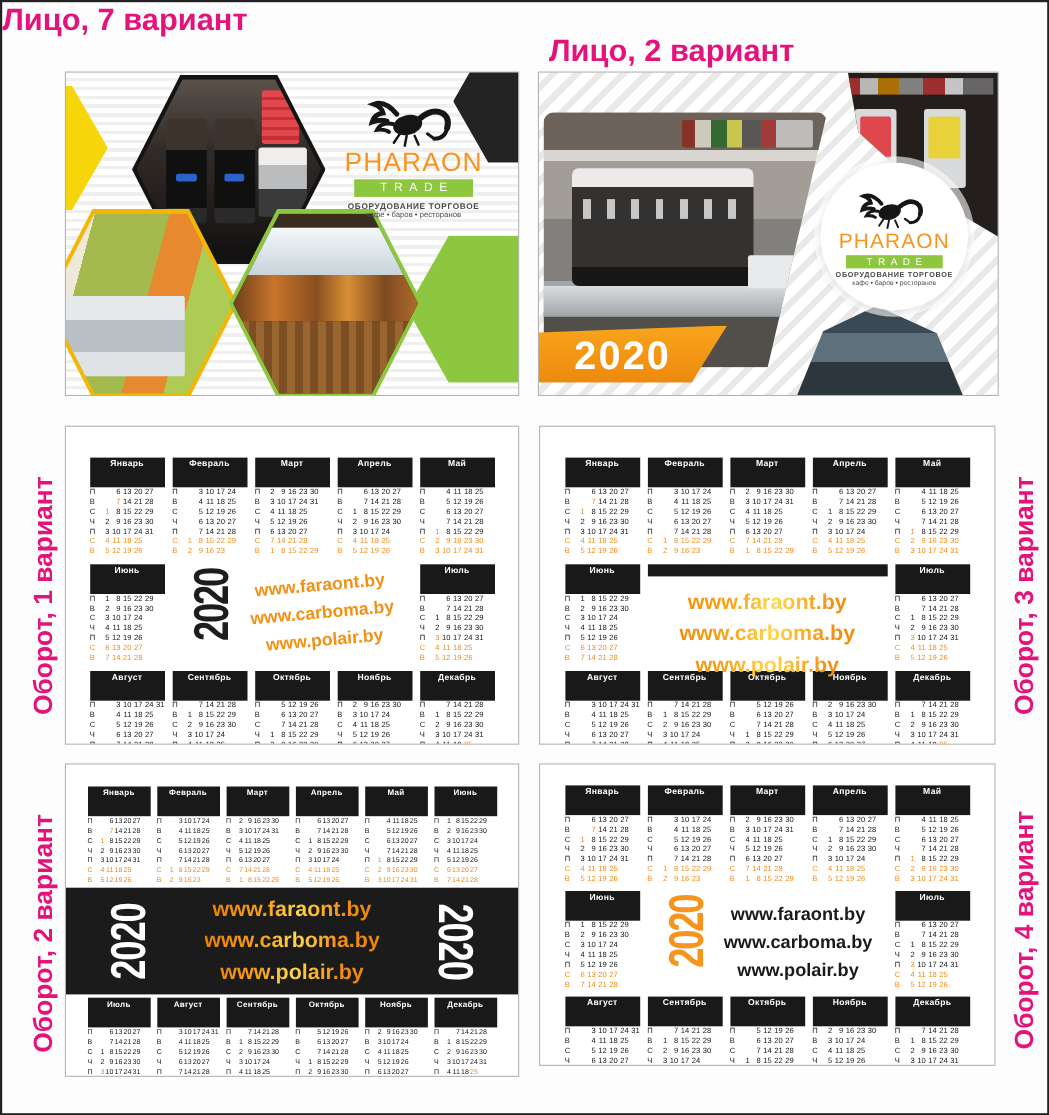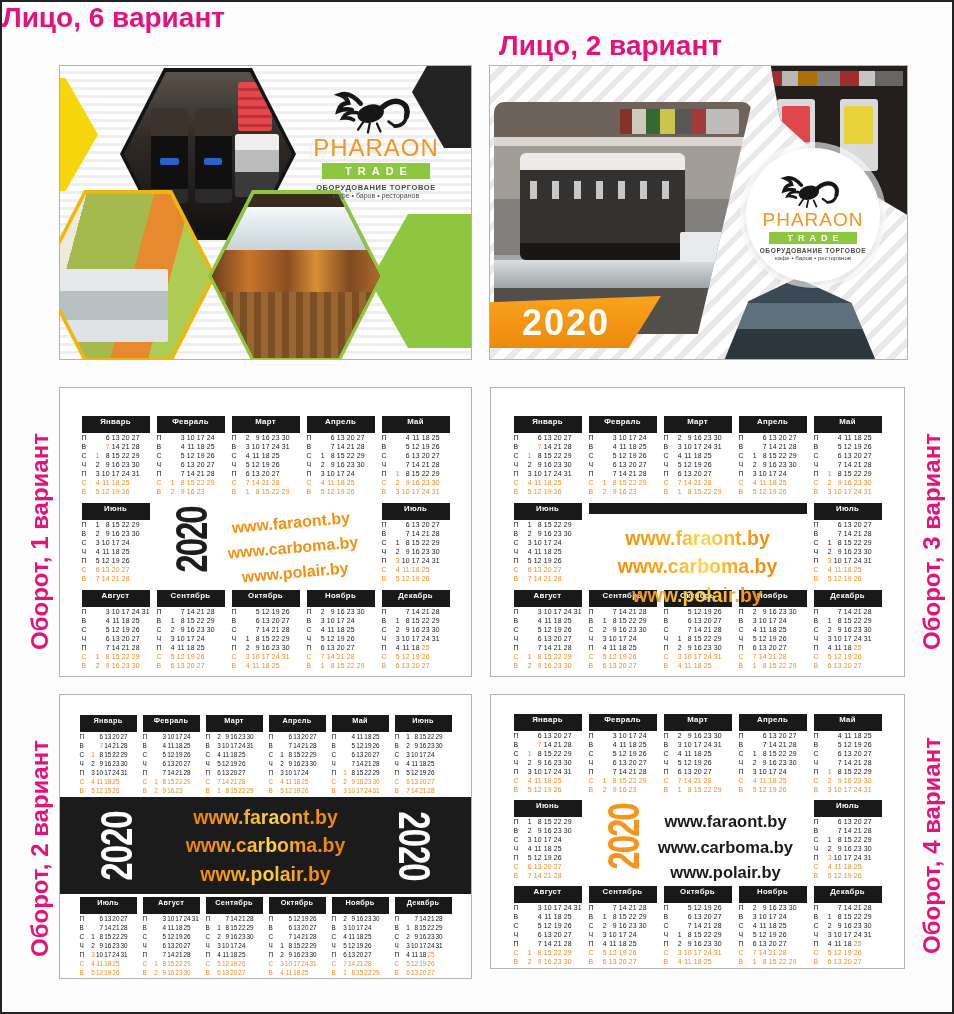--- a/index.html
+++ b/index.html
@@ -39,21 +39,21 @@
   #hx-disp .hx-img{background:#3a2d20;}
   .glass{position:absolute;left:0;top:8%;width:100%;height:26%;background:linear-gradient(180deg,#f4f8f9,#c8d4d9);}
   .food{position:absolute;left:0;top:34%;width:100%;height:26%;
         background:linear-gradient(90deg,#6d3f1c,#c8752c 22%,#8a4f20 45%,#d98f35 62%,#7d4a20 82%,#b06a2c);}
   .wood{position:absolute;left:0;top:60%;width:100%;height:40%;
         background:repeating-linear-gradient(90deg,#7c4e23 0 7px,#9a6630 7px 14px);}
   .logo{position:absolute;text-align:center;}
   #logo1{left:246px;top:18px;width:140px;}
   .brandname{font-size:24px;font-weight:normal;color:#f7941d;letter-spacing:1px;line-height:1;}
   .tradebar{margin:3px auto 0;width:108px;background:#8cc73f;color:#ffffff;font-size:11px;
-            font-weight:bold;letter-spacing:6px;text-indent:6px;padding:2px 0;}
+            font-weight:normal;letter-spacing:6px;text-indent:6px;padding:2px 0;}
   .cap1{margin-top:4px;font-size:7.5px;font-weight:bold;color:#4a4a4a;letter-spacing:.6px;}
   .cap2{font-size:7px;color:#4a4a4a;}
 
   
   #face2{left:487px;top:63px;width:419px;height:295px;
          background:repeating-linear-gradient(315deg,#ffffff 0 9px,#e9e9e9 9px 15px);}
   #f2-photo{position:absolute;left:4px;top:36px;width:258px;height:232px;border-radius:10px;
             clip-path:polygon(0 0,100% 0,79% 100%,0 100%);
             background:linear-gradient(180deg,#6e635a 0 15%,#d9d6d2 15% 19%,#a39d98 19% 42%,#82807d 42% 66%,#a3a7aa 66% 78%,#524f4a 78%);}
   .f2-bottles{position:absolute;right:5%;top:3%;width:46%;height:11%;opacity:.85;border-radius:2px;
@@ -91,21 +91,21 @@
   #back3{left:488px;top:385px;width:415px;height:290px;}
   #back2{left:57px;top:692px;width:413px;height:285px;}
   #back4{left:488px;top:692px;width:415px;height:275px;}
   .cal-inner{display:flex;flex-direction:column;}
   #back1 .cal-inner,#back3 .cal-inner{padding-top:28px;gap:7px;}
   #back4 .cal-inner{padding-top:19px;gap:6px;}
   #back2 .cal-inner{padding-top:20px;gap:0;}
   .mrow,.midrow{display:flex;justify-content:center;gap:7px;}
   .mslot{flex:0 0 auto;display:flex;gap:7px;}
   .month{width:68px;flex:0 0 auto;}
-  .mh{height:17px;line-height:11px;background:#191919;color:#ffffff;font-size:7.8px;font-weight:bold;
+  .mh{height:27px;line-height:11px;background:#191919;color:#ffffff;font-size:7.8px;font-weight:bold;
       text-align:center;letter-spacing:.3px;}
   .mr{display:flex;height:9px;line-height:9.2px;font-size:6.9px;color:#151515;}
   .dl{width:8px;}
   .c{width:10px;text-align:right;}
   .we{color:#ee8c1e;}
   .hol{color:#ee8c1e;}
   .midzone{position:relative;width:218px;height:74px;flex:0 0 auto;}
   .y-rot{position:absolute;left:2px;top:50%;transform:translateY(-50%) rotate(-90deg) scaleY(1.35);
          font-size:33px;font-weight:bold;letter-spacing:-2px;line-height:1;white-space:nowrap;}
   .y-black{color:#1d1d1d;}
@@ -133,21 +133,21 @@
   .stripe-year.left{left:22px;transform:translateY(-50%) rotate(-90deg) scaleY(1.35);}
   .stripe-year.right{right:22px;transform:translateY(-50%) rotate(90deg) scaleY(1.35);}
   #back2 .mrow.bottom{margin-top:3px;}
   .scorp{display:block;margin:0 auto;}
 </style>
 </head>
 <body>
 
 <div id="canvas">
 
-  <div class="proof-title" id="t1">Лицо, 6 вариант</div>
+  <div class="proof-title" id="t1">Лицо, 7 вариант</div>
   <div class="proof-title" id="t2" style="left:497px;top:28px;">Лицо, 2 вариант</div>
 
   <div class="vlabel" style="left:24px;top:648px;">Оборот, 1 вариант</div>
   <div class="vlabel" style="left:24px;top:955px;">Оборот, 2 вариант</div>
   <div class="vlabel" style="left:916px;top:648px;">Оборот, 3 вариант</div>
   <div class="vlabel" style="left:916px;top:952px;">Оборот, 4 вариант</div>
 
   <div class="card" id="face1">
     <div class="hx" id="hx-yellow"></div>
     <div class="hx" id="hx-black"></div>

